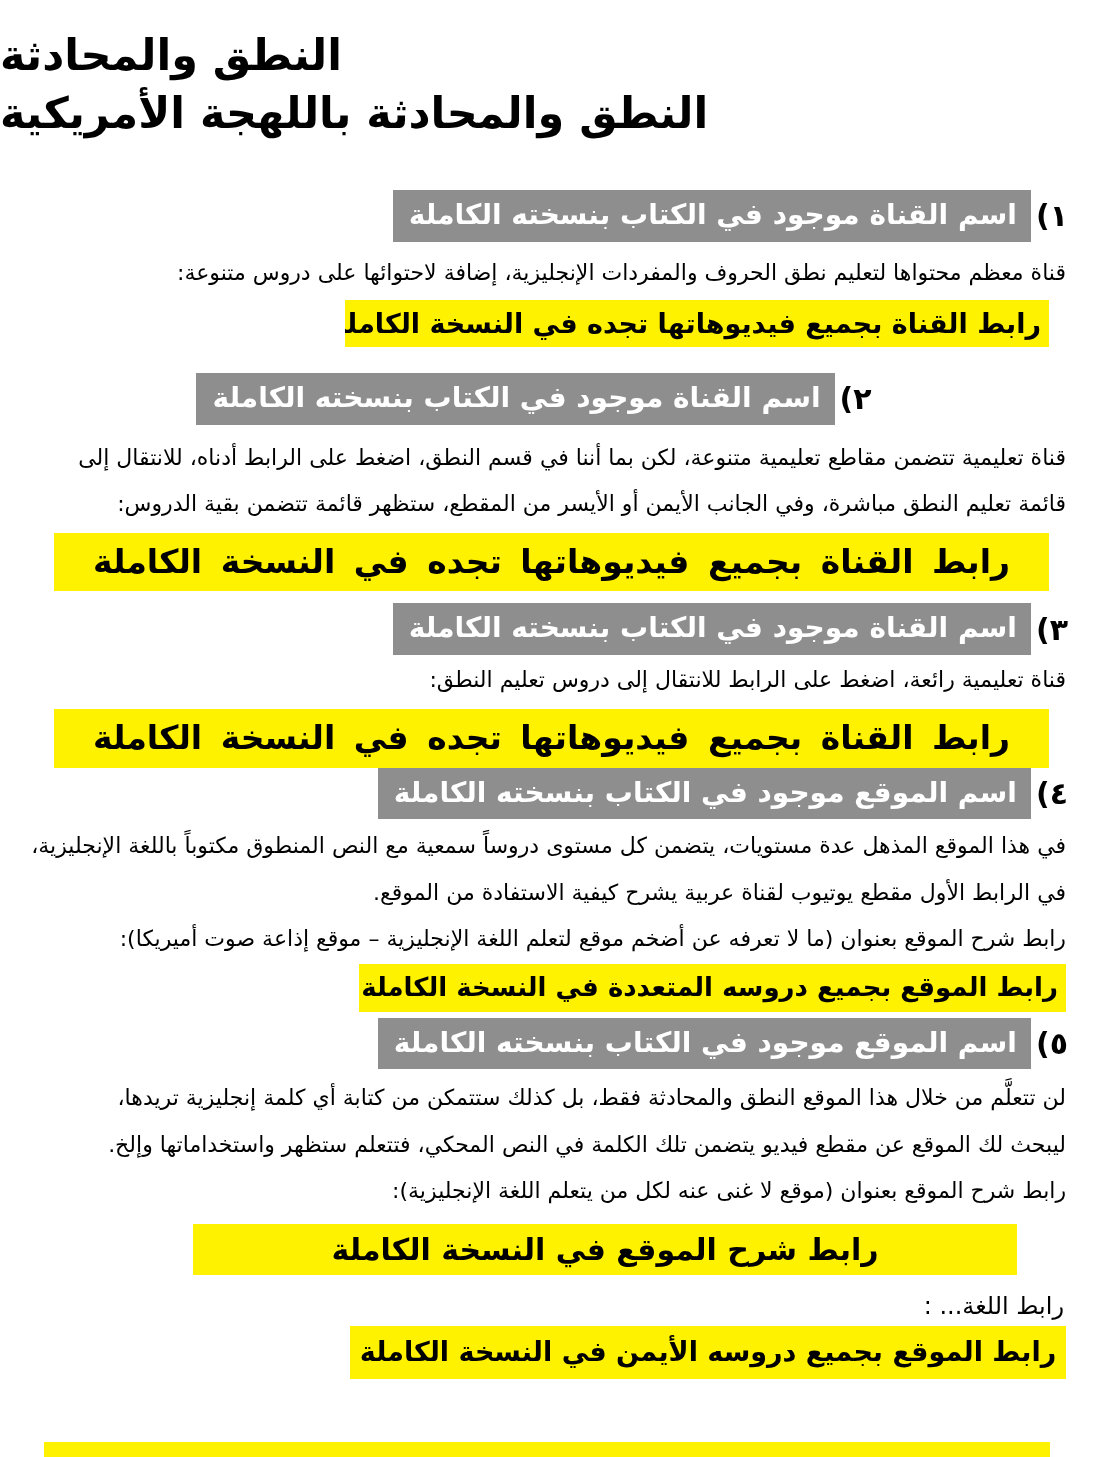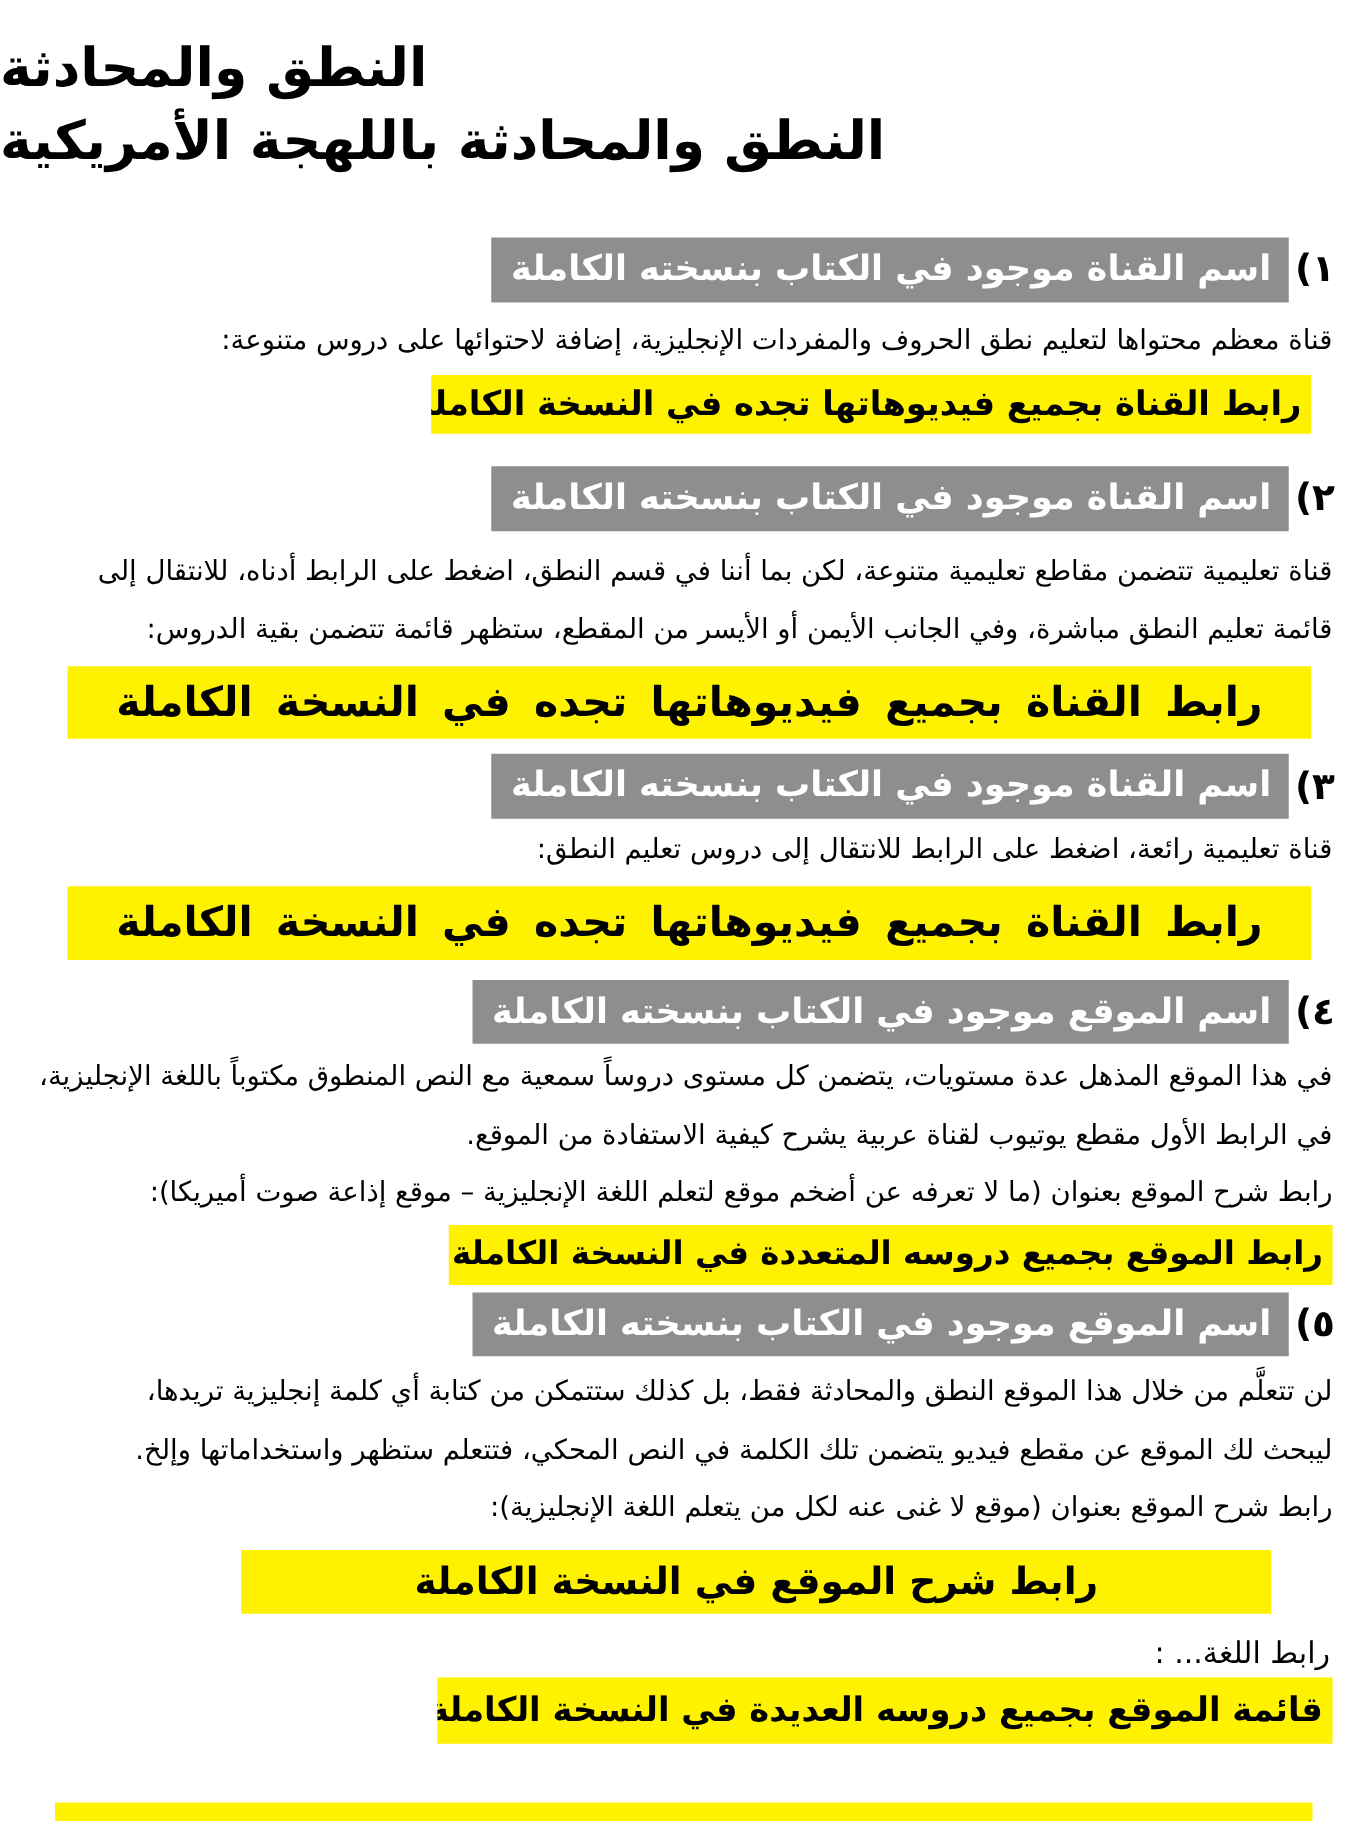--- a/index.html
+++ b/index.html
@@ -83,25 +83,25 @@
     position: absolute;
     bottom: 0;
     right: 44px;
     width: 1006px;
     height: 15px;
     background: #fff200;
   }
   
   .m-sec1 { margin-top: 48px; }
   .m-body1 { margin-top: 8px; }
-  .m-sec2 { margin-top: 26px; }
+  .m-sec2 { margin-top: 26px; text-align: center; }
   .m-body2 { margin-top: 10px; }
   .m-sec3 { margin-top: 12px; }
   .m-body3 { margin-top: 2px; }
-  .m-sec4 { margin-top: 16px; }
+  .m-sec4 { margin-top: 0; }
   .m-body4 { margin-top: 4px; }
   .m-sec5 { margin-top: 6px; }
   .m-body5 { margin-top: 6px; padding-left: 45px; }
 </style>
 </head>
 <body>
 
 <div class="page">
 
   <h1 class="title">النطق والمحادثة</h1>
@@ -146,17 +146,17 @@
     <div class="sec-head m-sec5">
       <span class="sec-num">٥)</span><span class="sec-title">اسم الموقع موجود في الكتاب بنسخته الكاملة</span>
     </div>
     <p class="body-line m-body5">لن تتعلَّم من خلال هذا الموقع النطق والمحادثة فقط، بل كذلك ستتمكن من كتابة أي كلمة إنجليزية تريدها،</p>
     <p class="body-line">ليبحث لك الموقع عن مقطع فيديو يتضمن تلك الكلمة في النص المحكي، فتتعلم ستظهر واستخداماتها وإلخ.</p>
     <p class="body-line">رابط شرح الموقع بعنوان (موقع لا غنى عنه لكل من يتعلم اللغة الإنجليزية):</p>
     <div class="hl hl5">رابط شرح الموقع في النسخة الكاملة</div>
   </section>
 
   <p class="site-link">رابط اللغة... :</p>
-  <div class="hl hl6">قائمة الموقع بجميع دروسه العديدة في النسخة الكاملة</div>
+  <div class="hl hl6">رابط الموقع بجميع دروسه الأيمن في النسخة الكاملة</div>
 
   <div class="cut-strip"></div>
 
 </div>
 
 </body></html>

